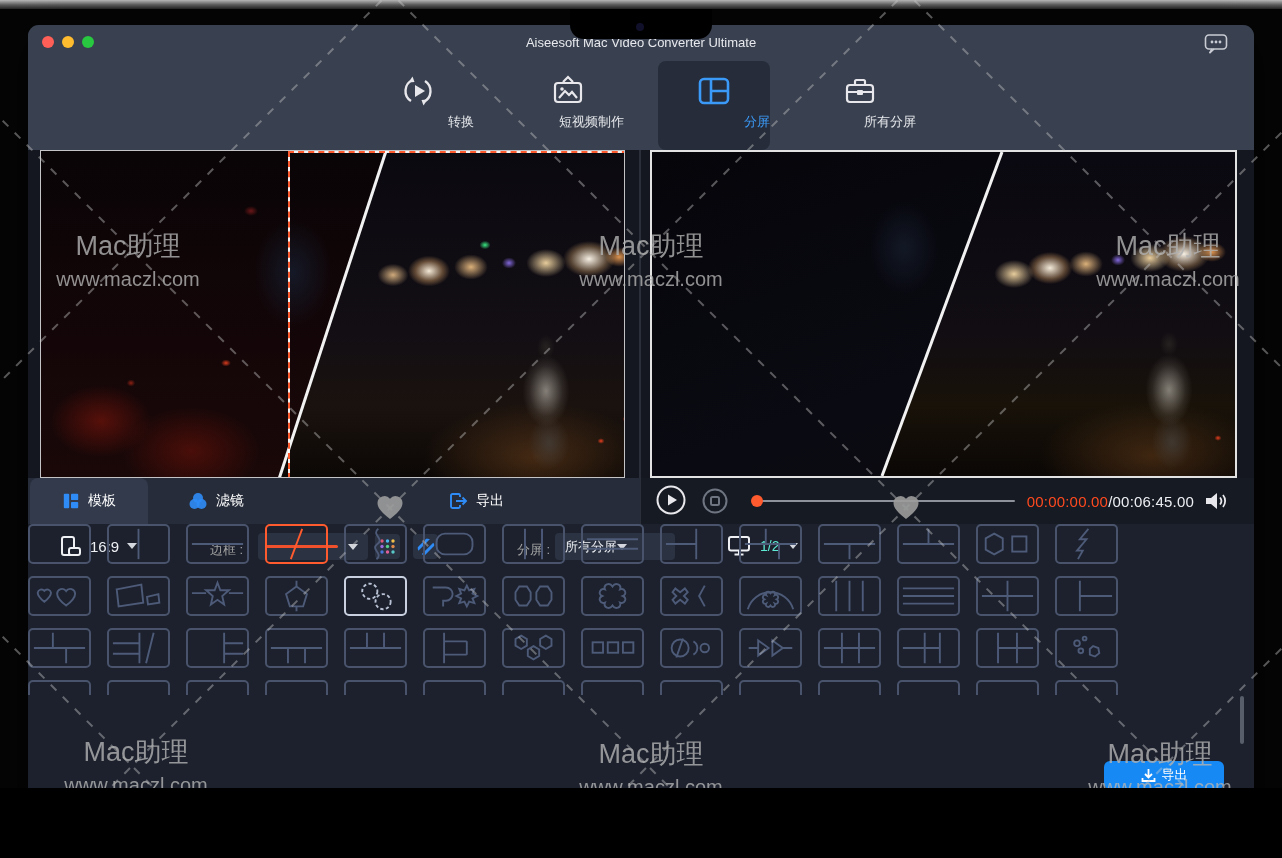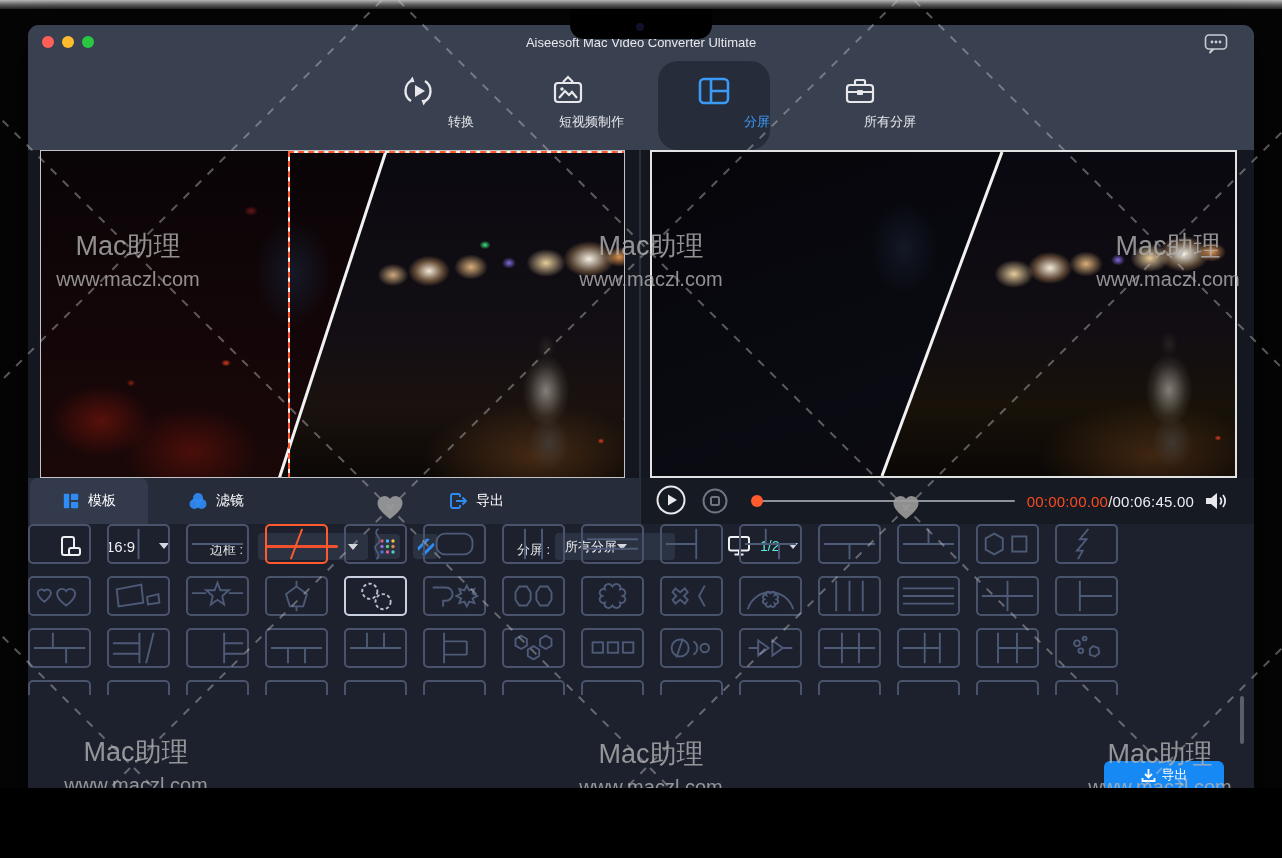--- a/index.html
+++ b/index.html
@@ -17,21 +17,21 @@
   .tl{width:12px;height:12px;border-radius:50%;top:11px;}
   #tl-close{left:14px;background:#ff5f57;}
   #tl-min{left:34px;background:#febc2e;}
   #tl-zoom{left:54px;background:#28c840;}
   #title{left:0;top:10px;width:1226px;text-align:center;color:#e7e9ee;font-size:13px;}
   #feedback{right:24px;top:8px;width:26px;height:22px;}
   
   .navtab{top:36px;width:112px;height:89px;text-align:right;cursor:default;}
   .navtab .nicon{margin:12px auto 4px;width:36px;height:36px;}
   .navtab .nlabel{font-size:13px;color:#e6e8ec;}
-  .navtab.active{background:#262c39;border-radius:20px;}
+  .navtab.active{background:#262c39;border-radius:8px;}
   .navtab.active .nlabel{color:#3b9af8;}
   #nav-convert{left:334px;}#nav-shortvideo{left:484px;}#nav-split{left:630px;}#nav-more{left:776px;}
   
   #preview-area{left:0;top:125px;width:1226px;height:328px;background:#14171f;}
   #pane-divider{left:611px;top:125px;width:2px;height:374px;background:#2a2f3a;}
   .preview{top:125px;height:328px;overflow:hidden;}
   #left-preview{left:12px;width:585px;border:1px solid rgba(255,255,255,.75);}
   #right-preview{left:622px;width:587px;border:2px solid #e2e2e2;}
   .scene{position:absolute;left:0;top:0;width:100%;height:100%;}
   #lp-left{clip-path:polygon(0 0,345px 0,238px 100%,0 100%);
@@ -95,22 +95,22 @@
   #btn-play{left:628px;top:460px;width:30px;height:30px;}
   #btn-stop{left:674px;top:463px;width:26px;height:26px;}
   #track{left:725px;top:475px;width:262px;height:2px;background:#8d929b;border-radius:1px;}
   #track-dot{position:absolute;top:-5px;width:12px;height:12px;border-radius:50%;background:#ff5b2e;}
   #time{right:60px;top:468px;font-size:15px;letter-spacing:.2px;}
   #time .cur{color:#ff4a1f;}
   #time .dur,#time .sep{color:#eceef2;}
   #vol{right:26px;top:465px;width:24px;height:22px;}
   
   #lower{left:0;top:499px;width:1226px;height:284px;background:#1c212d;}
-  .opt-label{color:#e5e5e5;font-size:13px;}
-  #ratio-group{left:32px;top:11px;display:flex;align-items:center;gap:24px;}
+  .opt-label{color:#a3a3a3;font-size:13px;}
+  #ratio-group{left:32px;top:11px;display:flex;align-items:center;gap:8px;}
   #ratio-text{color:#eef0f4;font-size:15px;}
   .caret{width:0;height:0;border-left:5px solid transparent;border-right:5px solid transparent;border-top:6px solid #d4d7dd;display:inline-block;}
   #border-label{left:182px;top:17px;}
   #border-select{left:230px;top:9px;width:110px;height:27px;background:#2b3242;border-radius:4px;display:flex;align-items:center;padding:0 8px;}
   #border-line{width:72px;height:3px;background:#f1502c;border-radius:2px;}
   #border-select .caret{margin-left:10px;}
   .sq-btn{top:10px;width:25px;height:25px;background:#2b3242;border-radius:4px;display:flex;align-items:center;justify-content:center;}
   #btn-dots{left:347px;}
   #btn-stripes{left:385px;}
   #split-label{left:489px;top:17px;}

